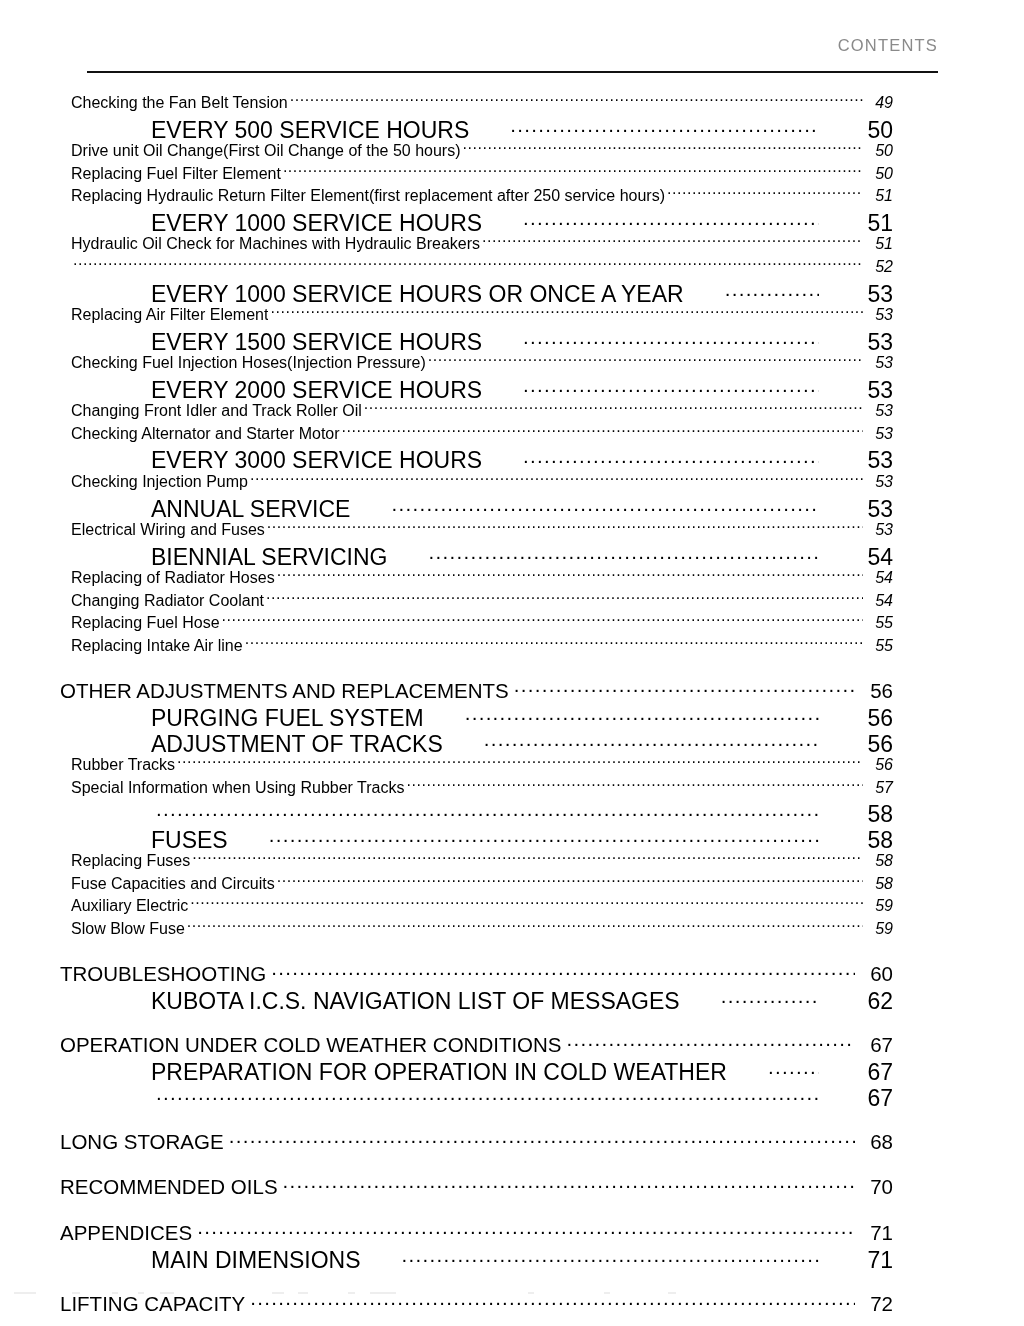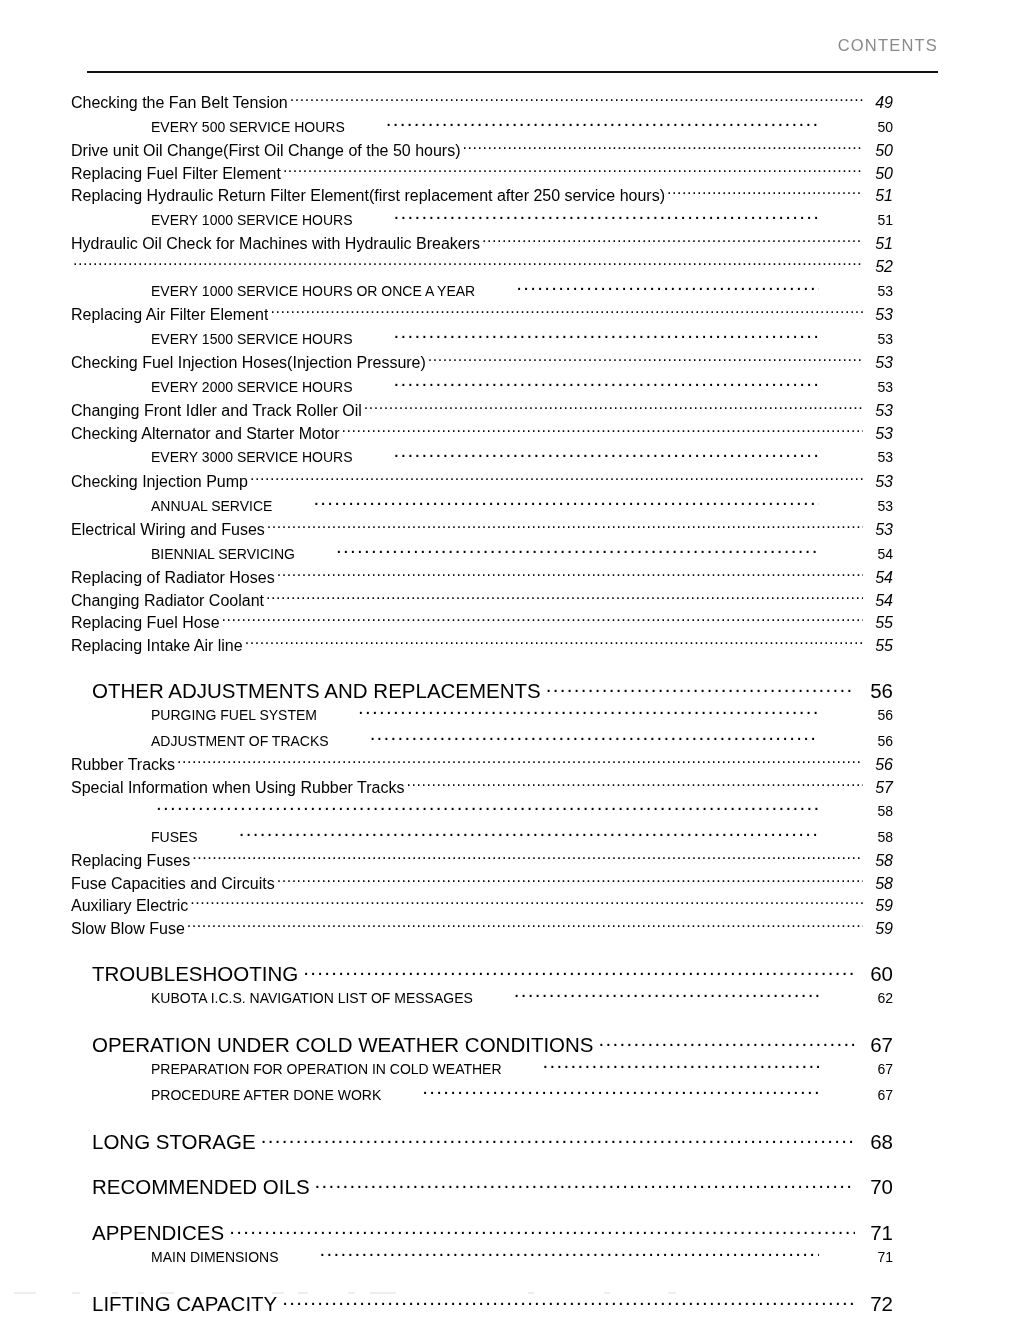--- a/index.html
+++ b/index.html
@@ -94,33 +94,33 @@
   }
 
   .toc-page {
     flex: 0 0 auto;
     text-align: right;
     font-variant-numeric: tabular-nums;
   }
 
   
   .lvl0 {
-    padding-left: 92px;
+    padding-left: 60px;
     font-size: 20.5px;
     line-height: 25.5px;
     height: 25.5px;
   }
   .lvl0 .toc-page { width: 34px; }
   .lvl0 .toc-leader { margin: 0 4px 0 5px; }
   .lvl0 .toc-leader::after { font-size: 20.5px; letter-spacing: 1.3px; }
 
   
   .lvl1 {
     padding-left: 151px;
-    font-size: 14px;
+    font-size: 23px;
     line-height: 25.5px;
     height: 25.5px;
     gap: 36px;
   }
   .lvl1 .toc-page { width: 34px; }
   .lvl1 .toc-leader { margin: 0 4px 0 5px; }
   .lvl1 .toc-leader::after { font-size: 20.5px; letter-spacing: 1.3px; }
 
   
   .lvl2 {
@@ -351,21 +351,20 @@
         <span class="toc-label">OPERATION UNDER COLD WEATHER CONDITIONS</span>
         <span class="toc-leader"></span>
         <span class="toc-page">67</span>
       </div>
       <div class="toc-entry lvl1">
         <span class="toc-label">PREPARATION FOR OPERATION IN COLD WEATHER</span>
         <span class="toc-leader"></span>
         <span class="toc-page">67</span>
       </div>
       <div class="toc-entry lvl1">
-        <span class="toc-label">PROCEDURE AFTER DONE WORK</span>
         <span class="toc-leader"></span>
         <span class="toc-page">67</span>
       </div>
       <div class="toc-entry lvl0 gap-top">
         <span class="toc-label">LONG STORAGE</span>
         <span class="toc-leader"></span>
         <span class="toc-page">68</span>
       </div>
       <div class="toc-entry lvl0 gap-top">
         <span class="toc-label">RECOMMENDED OILS</span>

